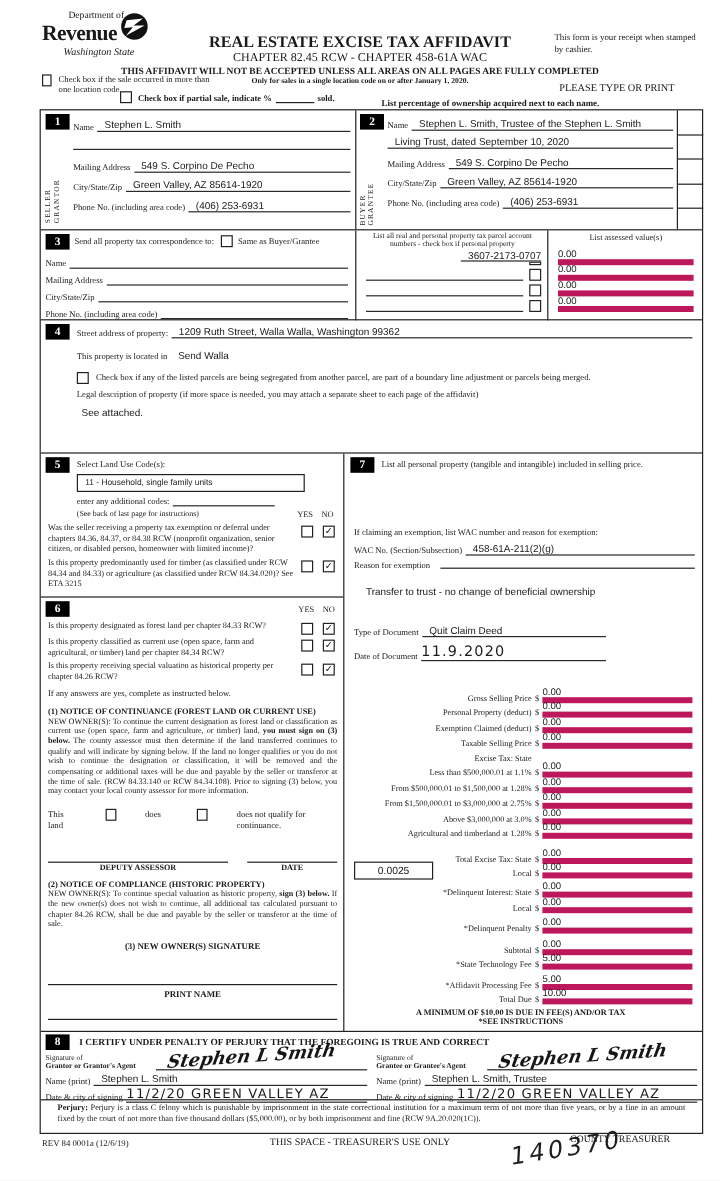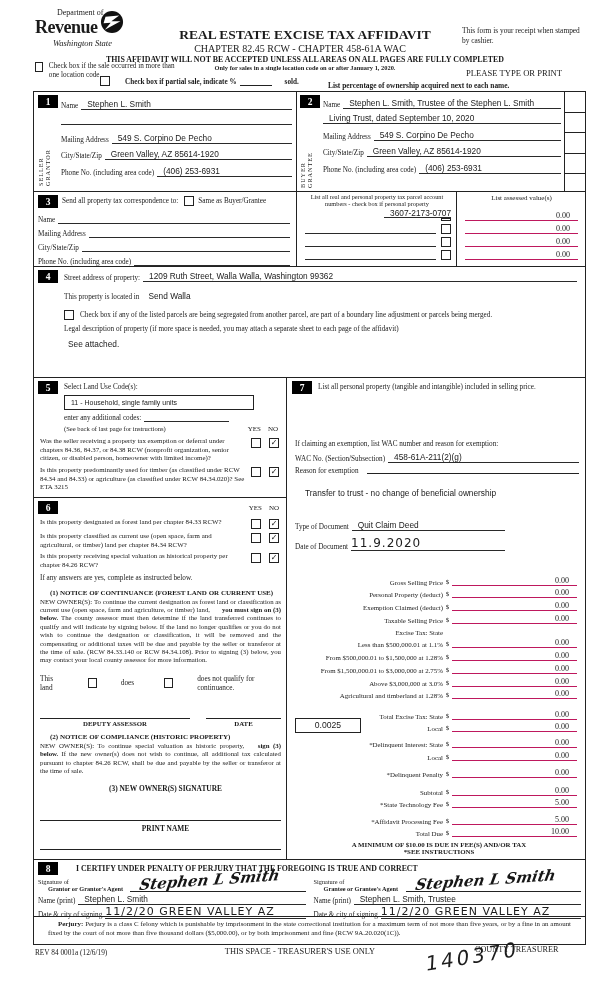--- a/index.html
+++ b/index.html
@@ -1,20 +1,20 @@
 <!DOCTYPE html>
 <html><head>
 <meta charset="utf-8">
 <style>
   html,body{margin:0;padding:0;background:#e8e8e8;}
   .page{position:relative;width:600px;height:984px;background:#ffffff;margin:0 auto;
         font-family:"Liberation Serif","DejaVu Serif",serif;color:#1a1a1a;font-size:7.2px;
         overflow:hidden;}
   .abs{position:absolute;}
-  .b{font-weight:bold;padding-left:10px;}
+  .b{font-weight:bold;}
   .i{font-style:italic;}
   .ctr{text-align:center;}
   .v{font-family:"Liberation Sans","DejaVu Sans",sans-serif;font-size:8.3px;padding-left:6px;white-space:nowrap;}
   .fl{display:flex;align-items:flex-end;}
   .lab{white-space:nowrap;margin-right:3px;}
   .fill{flex:1;border-bottom:1px solid #2a2a2a;min-height:9px;}
   .numbox{display:flex;align-items:center;justify-content:center;width:20px;height:13px;
           background:#000;color:#fff;font-weight:bold;font-size:9.5px;}
   .cb{display:inline-block;width:8px;height:8px;border:1px solid #222;font-size:8px;line-height:8px;
       text-align:center;vertical-align:middle;background:#fff;color:#111;overflow:hidden;}
@@ -22,22 +22,22 @@
   .formbox{position:absolute;left:33px;top:91px;width:551px;height:852px;border:1.2px solid #222;}
   .hline{border-top:1.2px solid #222;}
   .qrow{display:flex;margin-bottom:3px;}
   .qtext{flex:1;padding-right:5px;line-height:1.25;font-size:6.9px;}
   .qboxes{width:30px;display:flex;gap:8px;align-items:flex-start;padding-top:1px;}
   .ynhead{display:flex;justify-content:flex-end;gap:7px;padding-right:2px;font-size:7px;}
   .para{font-size:6.8px;line-height:1.24;text-align:justify;}
   .frow{display:flex;align-items:flex-end;height:11.5px;margin-bottom:1.2px;}
   .flab{width:152px;text-align:right;white-space:nowrap;font-size:6.9px;}
   .fdol{width:9px;text-align:center;font-size:7px;}
-  .fline{flex:1;border-bottom:1px solid #be185d;text-align:right;
-         font-family:Liberation Serif, serif;font-size:8px;padding-right:8px;}
+  .fline{flex:1;border-bottom:5px solid #be185d;text-align:left;
+         font-family:Liberation Sans, sans-serif;font-size:8px;padding-right:8px;}
   .hand{font-family:"DejaVu Sans",sans-serif;transform:skewX(-8deg) rotate(-1deg);transform-origin:left bottom;
         font-size:11px;letter-spacing:1px;color:#1c1c1c;white-space:nowrap;}
   .script{font-family:"DejaVu Serif",serif;font-style:italic;font-weight:bold;font-size:15px;
           transform:rotate(-4deg) skewX(-14deg);transform-origin:left bottom;white-space:nowrap;color:#161616;}
   .depline{border-top:1px solid #222;text-align:center;font-size:6.8px;padding-top:1px;font-weight:bold;}
   .pcell{height:19.6px;border-bottom:1px solid #222;}
   .small6{font-size:6.3px;line-height:1.15;}
 </style>
 </head>
 <body>
@@ -298,21 +298,21 @@
             <span class="qboxes">
               <span class="cb"></span>
               <span class="cb">✓</span>
             </span>
           </div>
           <div style="margin-top:4px;">If any answers are yes, complete as instructed below.</div>
           <div class="b" style="margin-top:7px;font-size:7px;">(1) NOTICE OF CONTINUANCE (FOREST LAND OR CURRENT USE)</div>
           <div class="para" style="margin-top:1px;">
             <span>NEW OWNER(S): To continue the current designation as forest land or classification as current use (open space, farm and agriculture, or timber) land, </span><span class="b">you must sign on (3) below.</span><span> The county assessor must then determine if the land transferred continues to qualify and will indicate by signing below. If the land no longer qualifies or you do not wish to continue the designation or classification, it will be removed and the compensating or additional taxes will be due and payable by the seller or transferor at the time of sale. (RCW 84.33.140 or RCW 84.34.108). Prior to signing (3) below, you may contact your local county assessor for more information.</span>
           </div>
-          <div style="margin-top:9px;display:flex;align-items:center;gap:24px;font-size:7.3px;">
+          <div style="margin-top:9px;display:flex;gap:24px;font-size:7.3px;">
             <span>This land</span>
             <span class="cb"></span>
             <span>does</span>
             <span class="cb" style="margin-left:6px;"></span>
             <span>does not qualify for continuance.</span>
           </div>
           <div style="margin-top:26px;display:flex;gap:16px;">
             <div class="depline" style="flex:2;">DEPUTY ASSESSOR</div>
             <div class="depline" style="flex:1;">DATE</div>
           </div>

